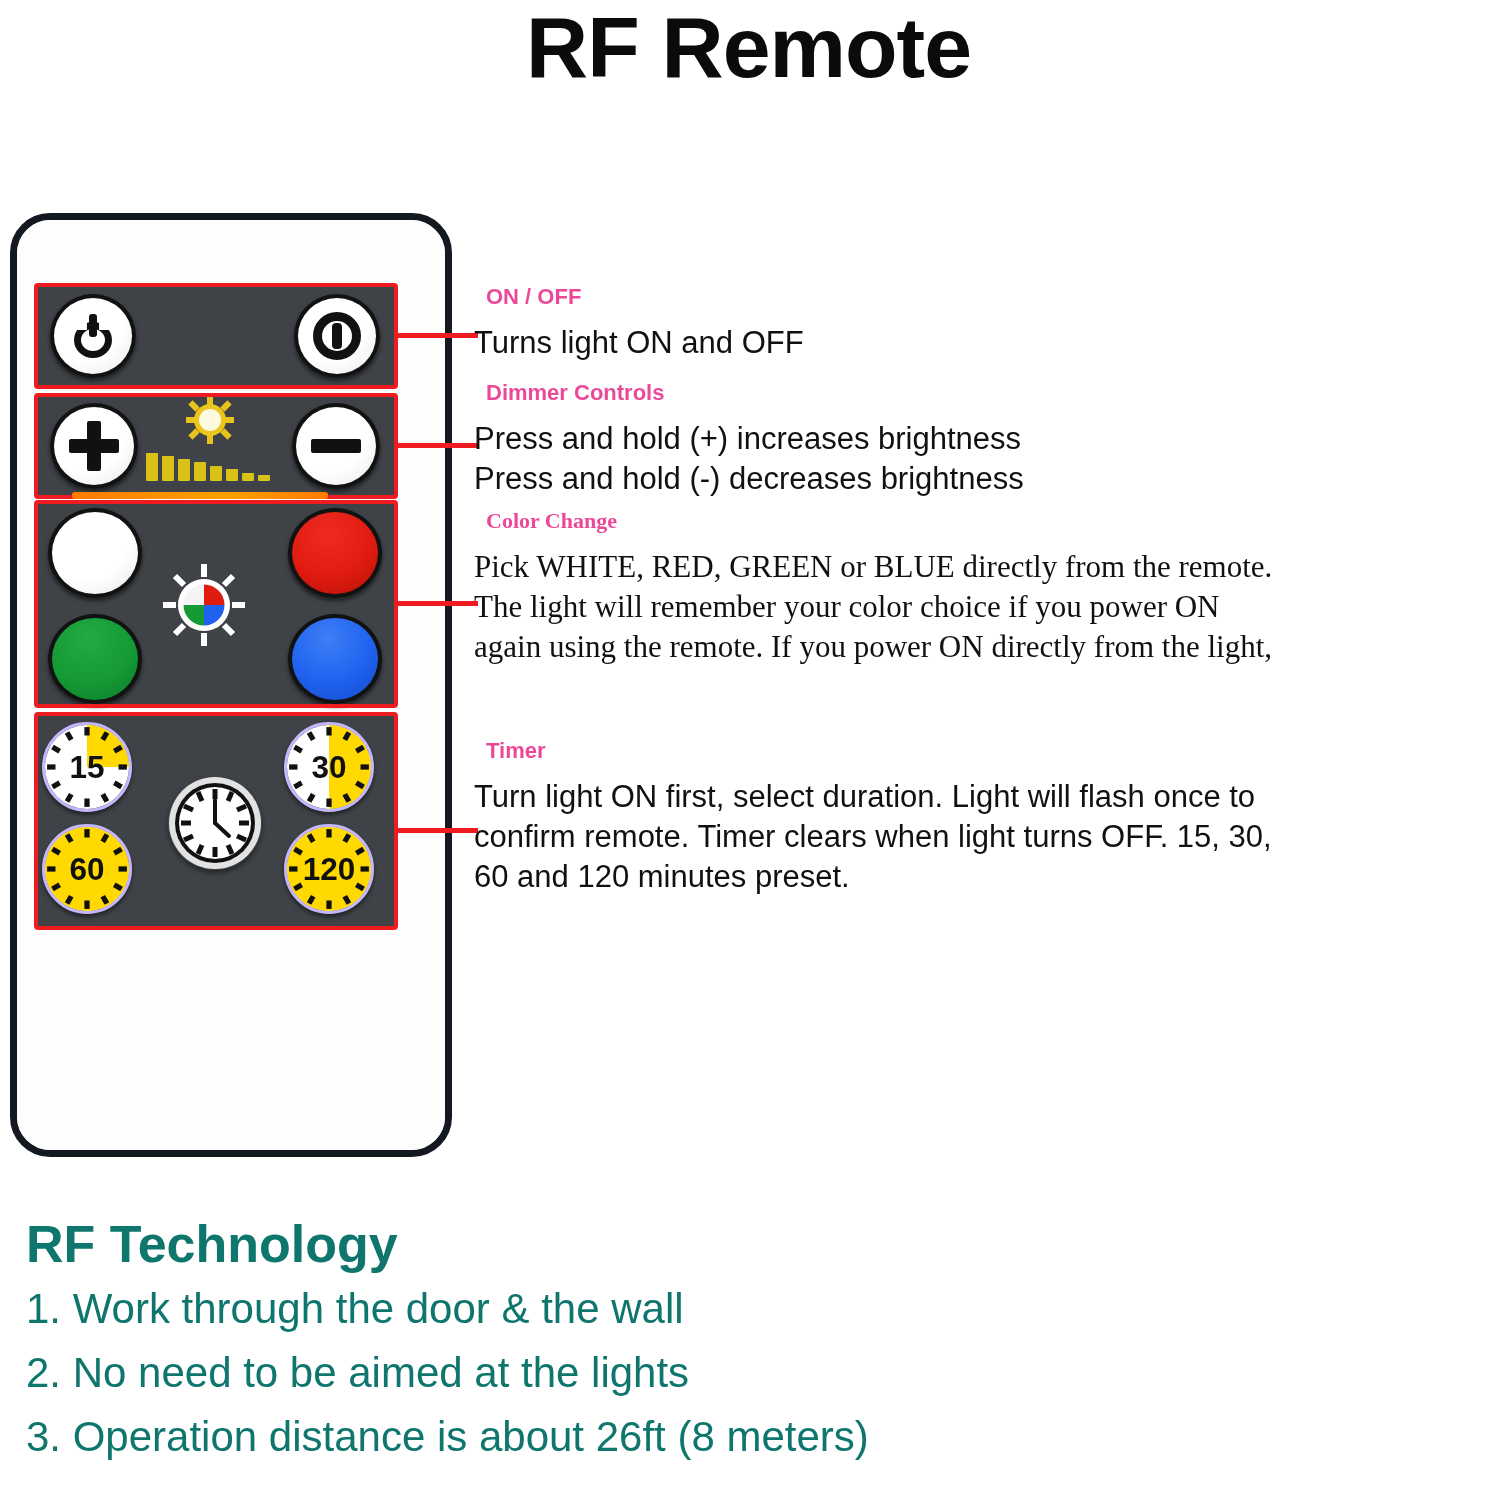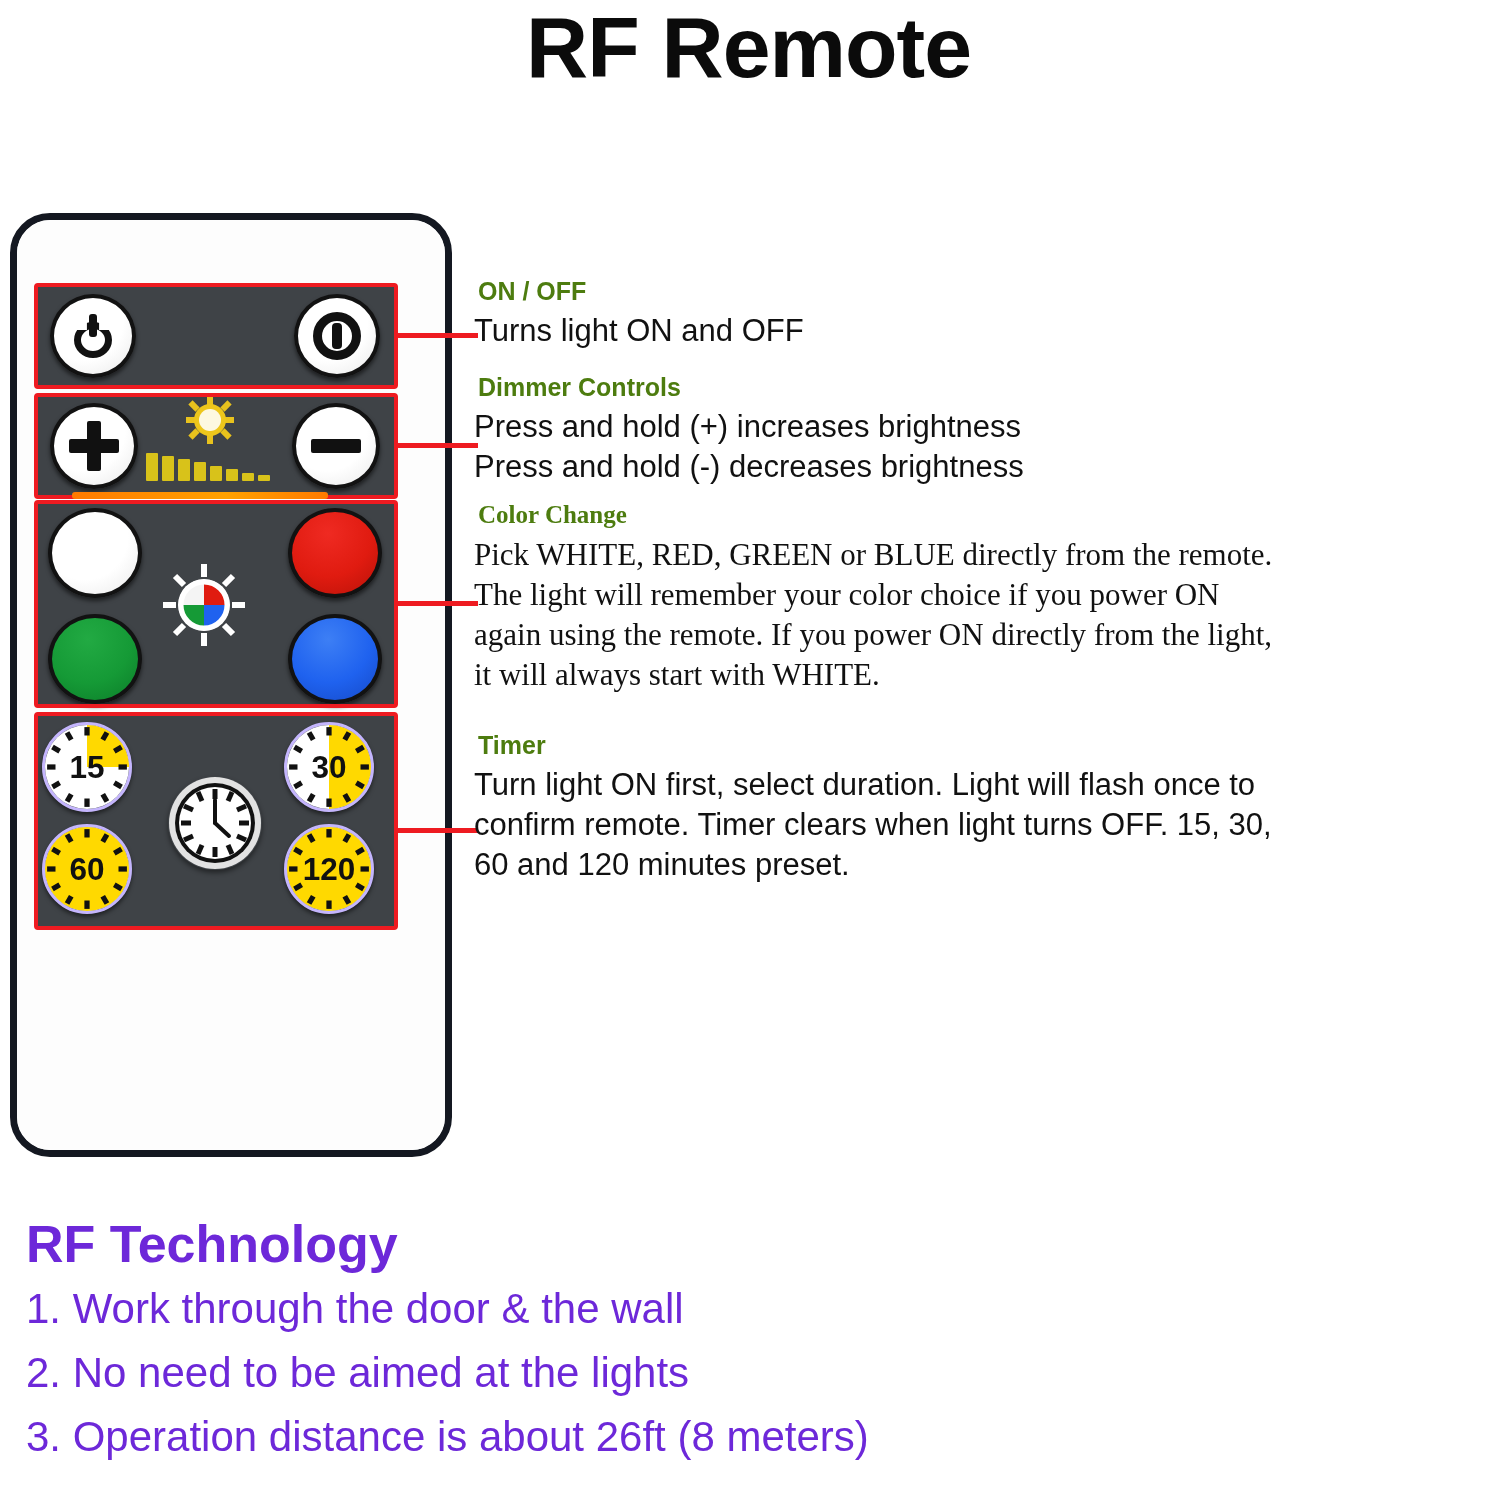--- a/index.html
+++ b/index.html
@@ -113,33 +113,33 @@
   .dial svg{display:block;width:100%;height:100%;}
   .clockface{position:absolute;left:168px;top:776px;width:94px;height:94px;
              border-radius:50%;box-shadow:0 3px 5px rgba(0,0,0,.45);}
 
   
   .leader{position:absolute;height:5px;background:#ee1b21;}
 
   
   .ann{position:absolute;}
   .ann h3{
-    margin:4px;font-size:25px;font-weight:bold;color:#4d7c0f;line-height:1.22;
+    margin:12px;font-size:22px;font-weight:bold;color:#ec4899;line-height:1.22;
   }
   .ann p{
     margin:0;font-size:31px;color:#111;line-height:1.3;font-weight:400;
   }
 
   #ann-onoff {left:474px;top:272px;width:720px;}
   #ann-dimmer{left:474px;top:368px;width:760px;}
   #ann-color {left:474px;top:496px;width:1020px;font-family:Liberation Serif, serif;}
   #ann-timer {left:474px;top:726px;width:990px;}
 
   
-  .rf{position:absolute;left:26px;top:1212px;width:1200px;color:#6d28d9;}
+  .rf{position:absolute;left:26px;top:1212px;width:1200px;color:#0f766e;}
   .rf h2{margin:0;font-size:52px;font-weight:bold;line-height:1.25;}
   .rf ol{margin:0;padding:0;list-style:none;}
   .rf li{font-size:42px;line-height:1.52;font-weight:400;}
 </style>
 </head>
 <body>
 
 <div id="page">
 
   <div class="title">RF Remote</div>
@@ -346,21 +346,20 @@
     <h3>Dimmer Controls</h3>
     <p>Press and hold (+) increases brightness</p>
     <p>Press and hold (-) decreases brightness</p>
   </div>
 
   <div class="ann" id="ann-color">
     <h3>Color Change</h3>
     <p>Pick WHITE, RED, GREEN or BLUE directly from the remote.</p>
     <p>The light will remember your color choice if you power ON</p>
     <p>again using the remote. If you power ON directly from the light,</p>
-    <p>it will always start with WHITE.</p>
   </div>
 
   <div class="ann" id="ann-timer">
     <h3>Timer</h3>
     <p>Turn light ON first, select duration. Light will flash once to</p>
     <p>confirm remote. Timer clears when light turns OFF. 15, 30,</p>
     <p>60 and 120 minutes preset.</p>
   </div>
 
   <div class="rf">

